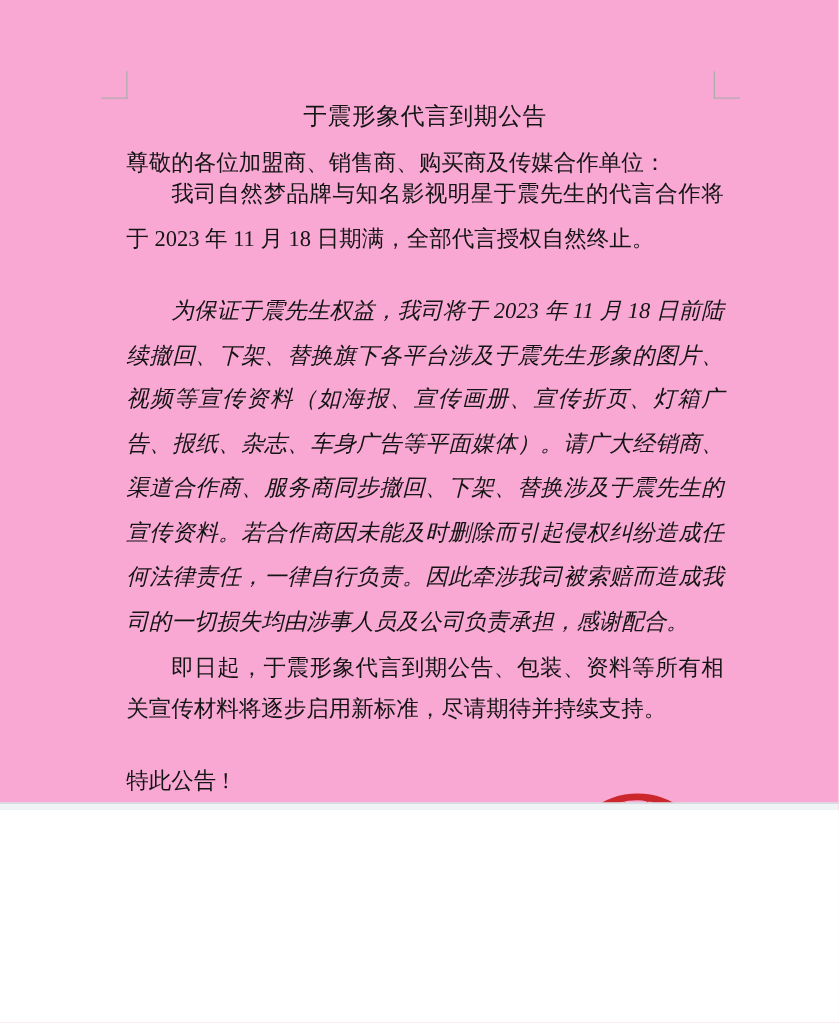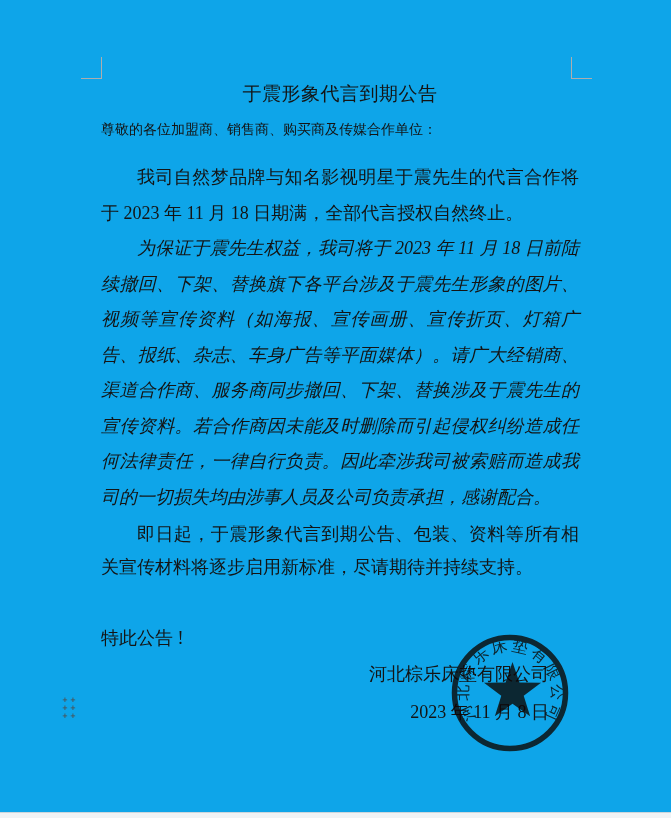--- a/index.html
+++ b/index.html
@@ -1,21 +1,21 @@
 <!DOCTYPE html>
 <html><head>
 <meta charset="utf-8">
 <style>
   * { margin: 0; padding: 0; box-sizing: border-box; }
   html, body { background: #ffffff; }
   .page {
     position: relative;
     width: 671px;
-    height: 818px;
-    background: #0ea5e9;
+    height: 648px;
+    background: #f9a8d4;
     overflow: hidden;
     font-family: "Liberation Serif", "DejaVu Serif", serif;
     color: #141414;
   }
   
   .corner {
     position: absolute;
     width: 21px;
     height: 22px;
   }
@@ -36,38 +36,38 @@
     text-align: center;
     font-size: 19px;
     line-height: 28px;
     letter-spacing: 0.5px;
     white-space: nowrap;
   }
   .salutation {
     position: absolute;
     left: 101px; top: 114px;
     width: 478px;
-    font-size: 14px;
+    font-size: 18px;
     line-height: 32px;
   }
   .para {
     position: absolute;
     left: 101px;
     width: 478px;
     font-size: 18px;
     text-align: justify;
     text-justify: inter-ideograph;
     text-indent: 2em;
   }
-  .para.p1 { top: 160px; line-height: 35.5px; }
+  .para.p1 { top: 138px; line-height: 35.5px; }
   .para.p2 { top: 231px; line-height: 35.5px; font-style: italic; }
   .para.p3 { top: 518px; line-height: 33px; }
   .closing {
     position: absolute;
-    left: 101px; top: 622px;
+    left: 101px; top: 608px;
     width: 478px;
     font-size: 18px;
     line-height: 33px;
   }
   .signature {
     position: absolute;
     left: 101px; top: 658px;
     width: 478px;
     font-size: 18px;
     line-height: 32px;

